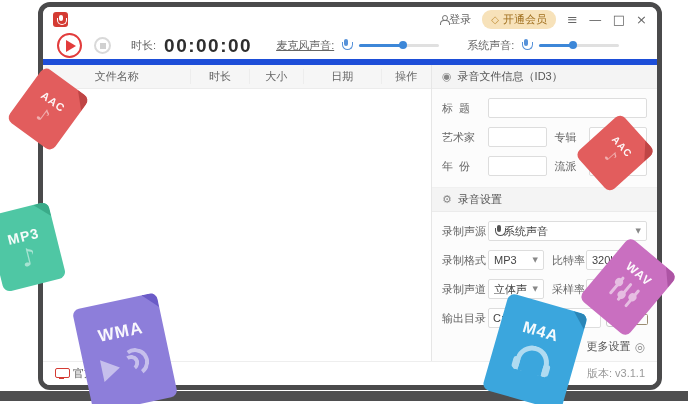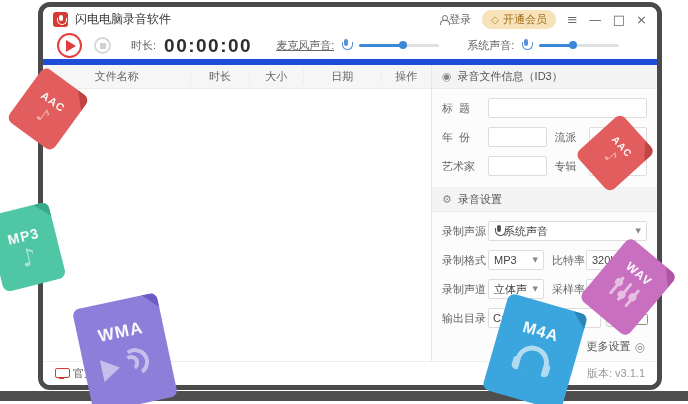--- a/index.html
+++ b/index.html
@@ -142,21 +142,20 @@
 <body>
 
 <div class="ground"></div>
 
 <div class="window">
 
   <div class="titlebar">
     <div class="app-icon">
         <span class="mic-w"></span>
       </div>
-    <div class="title">闪电电脑录音软件</div>
     <div class="tb-right">
       <div class="login">
         <span class="person"></span>
         <span>登录</span>
       </div>
       <div class="vip">
         <span class="gem">◇</span>
         <span>开通会员</span>
       </div>
       <span class="wbtn">≡</span>
@@ -207,29 +206,29 @@
       <div class="sec-h">
         <span class="sec-ic">◉</span>
         <span>录音文件信息（ID3）</span>
       </div>
       <div class="form">
         <div class="frow">
           <span class="flab">标  题</span>
           <input class="fin" style="">
         </div>
         <div class="frow">
+          <span class="flab">艺术家</span>
+          <input class="fin" style="">
+          <span class="flab2">专辑</span>
+          <input class="fin" style="">
+        </div>
+        <div class="frow">
           <span class="flab">年  份</span>
           <input class="fin" style="">
           <span class="flab2">流派</span>
-          <input class="fin" style="">
-        </div>
-        <div class="frow">
-          <span class="flab">艺术家</span>
-          <input class="fin" style="">
-          <span class="flab2">专辑</span>
           <input class="fin" style="">
         </div>
       </div>
 
       <div class="sec-h">
         <span class="sec-ic">⚙</span>
         <span>录音设置</span>
       </div>
       <div class="form" style="border-bottom:none">
         <div class="frow">

